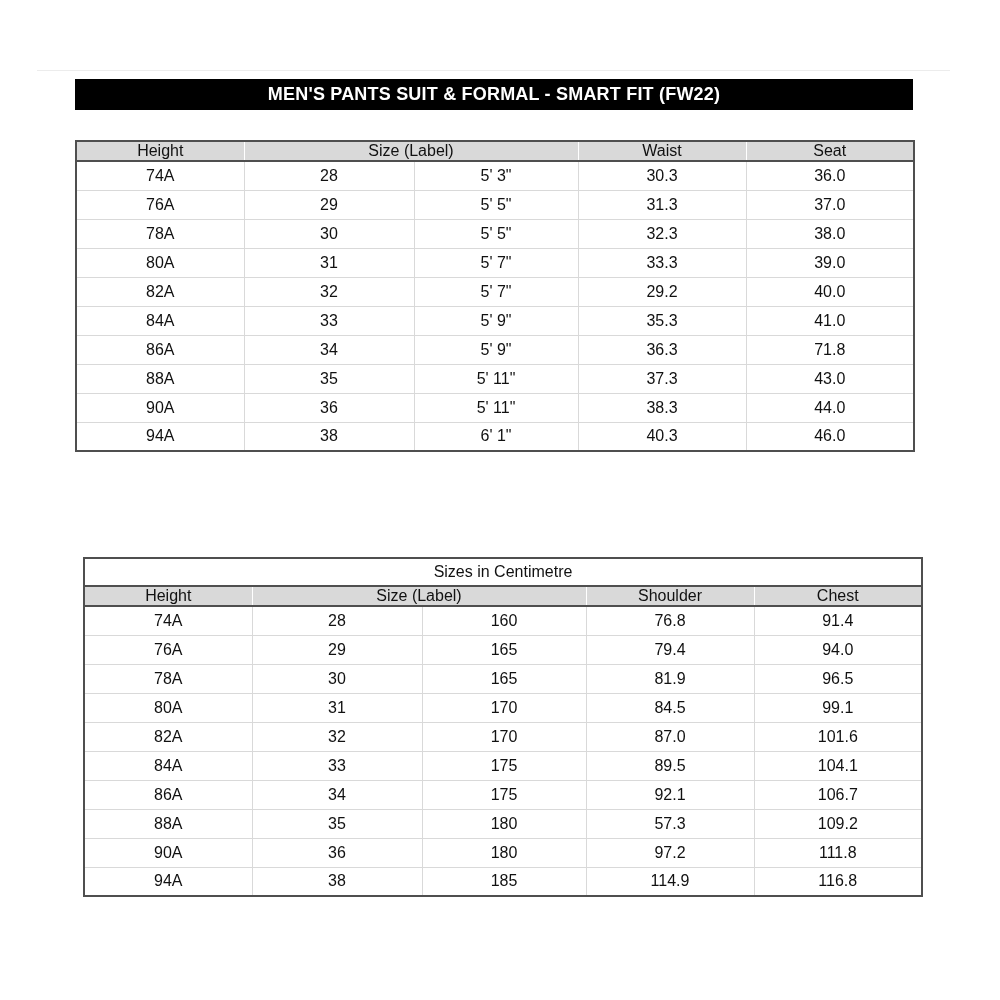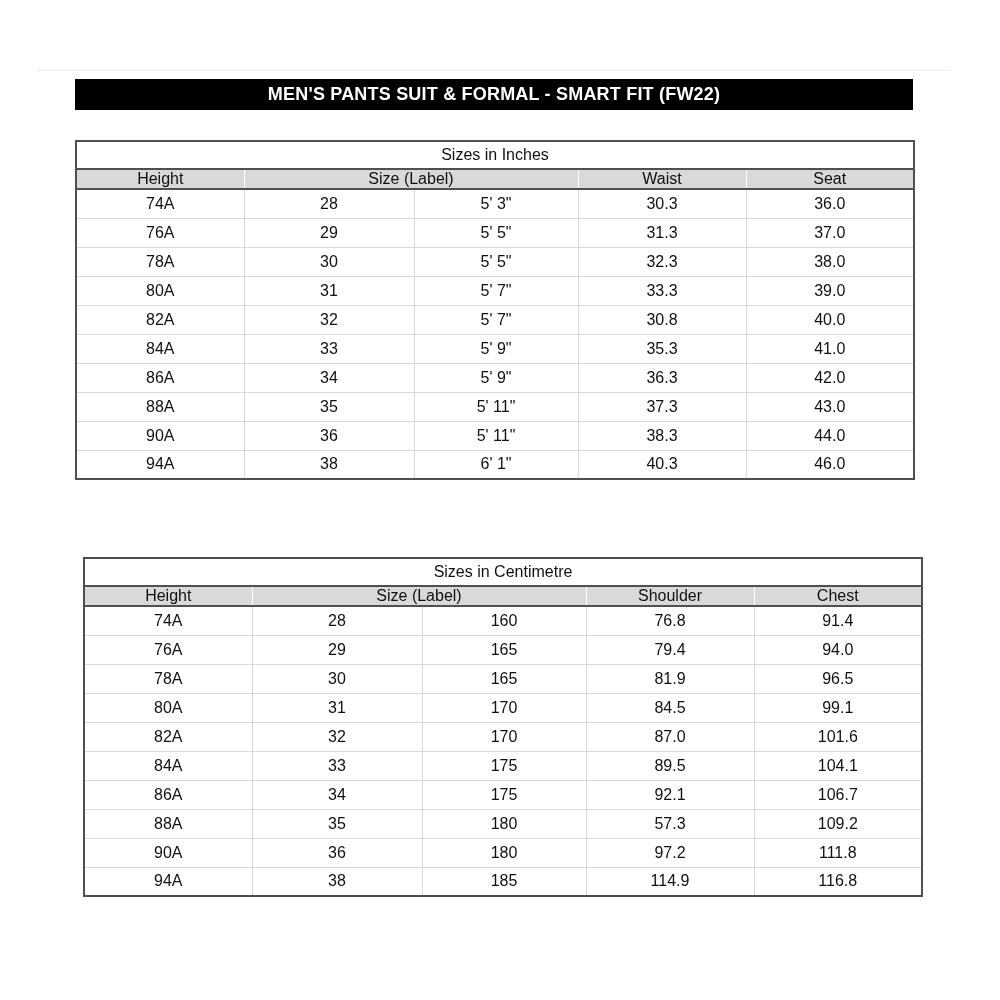--- a/index.html
+++ b/index.html
@@ -96,23 +96,20 @@
   <div class="size-table t1">
     <table>
       <colgroup>
         <col style="width:168px">
           <col style="width:170px">
           <col style="width:164px">
           <col style="width:168px">
           <col style="width:168px">
       </colgroup>
       <thead>
-        <tr class="title-row">
-          <td colspan="5">Sizes in Inches</td>
-        </tr>
         <tr class="header-row">
           <th>Height</th>
           <th colspan="2">Size (Label)</th>
           <th>Waist</th>
           <th>Seat</th>
         </tr>
       </thead>
       <tbody class="data-rows">
           <tr>
             <td>74A</td>
@@ -139,36 +136,36 @@
             <td>80A</td>
             <td>31</td>
             <td>5' 7"</td>
             <td>33.3</td>
             <td>39.0</td>
           </tr>
           <tr>
             <td>82A</td>
             <td>32</td>
             <td>5' 7"</td>
-            <td>30.8</td>
+            <td>29.2</td>
             <td>40.0</td>
           </tr>
           <tr>
             <td>84A</td>
             <td>33</td>
             <td>5' 9"</td>
             <td>35.3</td>
             <td>41.0</td>
           </tr>
           <tr>
             <td>86A</td>
             <td>34</td>
             <td>5' 9"</td>
             <td>36.3</td>
-            <td>42.0</td>
+            <td>71.8</td>
           </tr>
           <tr>
             <td>88A</td>
             <td>35</td>
             <td>5' 11"</td>
             <td>37.3</td>
             <td>43.0</td>
           </tr>
           <tr>
             <td>90A</td>

